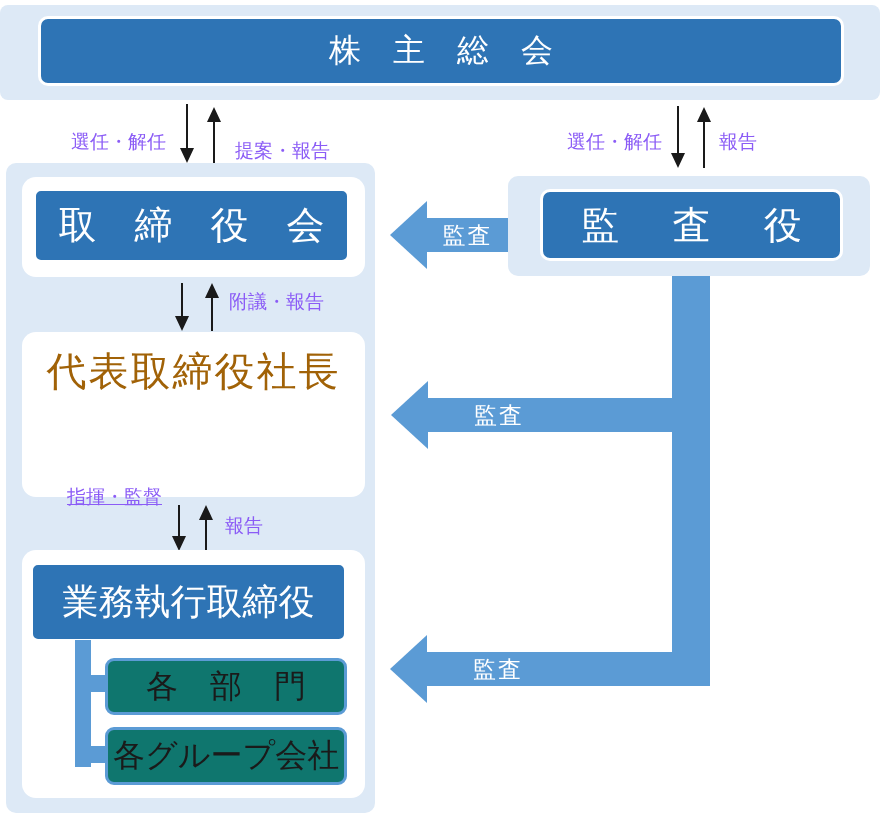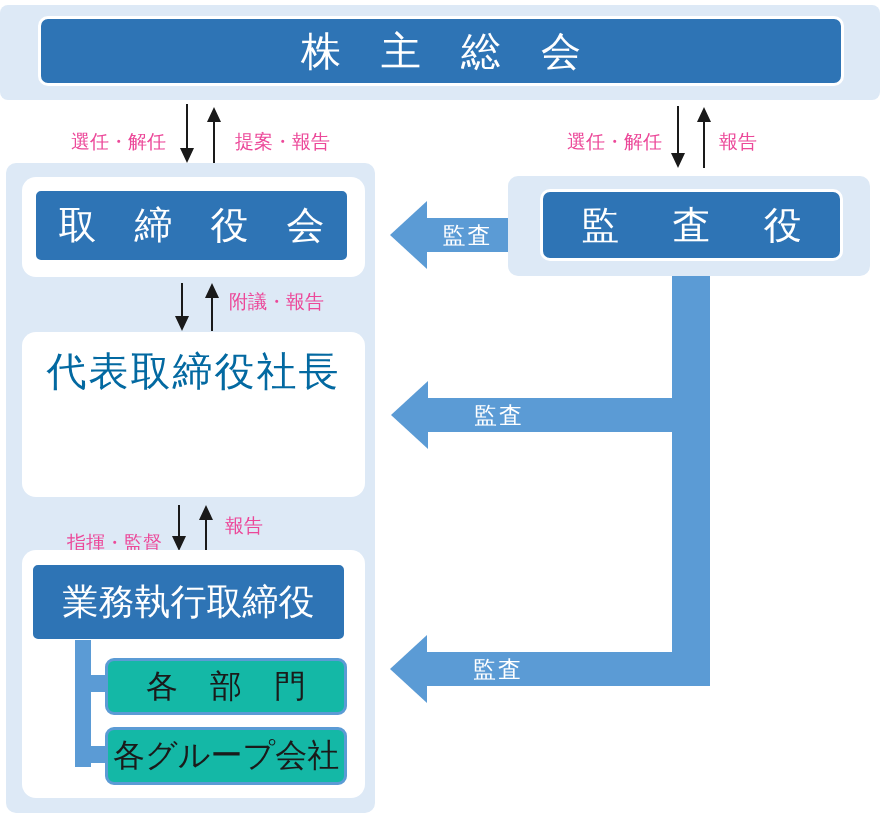--- a/index.html
+++ b/index.html
@@ -15,66 +15,66 @@
   .bluebox{
     position:absolute;background:#2e74b5;border:3px solid #ffffff;border-radius:10px;
     display:flex;align-items:center;justify-content:center;
     color:#ffffff;box-sizing:border-box;
   }
   .bluebox .t{white-space:nowrap;}
   .sp1{letter-spacing:1em;margin-right:-1em;}
   .sp14{letter-spacing:1.4em;margin-right:-1.4em;}
   
   .leafbox{
-    position:absolute;background:#14b8a6;border:3px solid #5b9bd5;border-radius:9px;
+    position:absolute;background:#0f766e;border:3px solid #5b9bd5;border-radius:9px;
     display:flex;align-items:center;justify-content:center;color:#1a1a1a;box-sizing:border-box;
   }
   
   .title-text{
-    position:absolute;color:#0369a1;font-size:40px;letter-spacing:2px;
+    position:absolute;color:#a16207;font-size:40px;letter-spacing:2px;
     white-space:nowrap;text-align:center;width:343px;left:22px;
   }
   
   .karrow{position:absolute;width:2px;background:#1a1a1a;}
   .karrow::after{content:"";position:absolute;left:-6px;width:0;height:0;
     border-left:7px solid transparent;border-right:7px solid transparent;}
   .karrow.down::after{bottom:-15px;border-top:15px solid #1a1a1a;}
   .karrow.up::after{top:-15px;border-bottom:15px solid #1a1a1a;}
   
-  .flabel{position:absolute;color:#ec4899;font-size:19px;line-height:26px;white-space:nowrap;}
+  .flabel{position:absolute;color:#8b5cf6;font-size:19px;line-height:26px;white-space:nowrap;}
   
   .block-arrow{position:absolute;}
   .block-arrow .head{position:absolute;left:0;top:0;width:0;height:0;
     border-top:34px solid transparent;border-bottom:34px solid transparent;
     border-right:37px solid #5b9bd5;}
   .block-arrow .body{position:absolute;left:37px;right:0;top:17px;height:34px;background:#5b9bd5;
     display:flex;align-items:center;color:#ffffff;font-size:23px;letter-spacing:2px;}
   .block-arrow .body.center{justify-content:center;}
   .block-arrow .body.offset{padding-left:46px;box-sizing:border-box;}
   
   .bar{position:absolute;background:#5b9bd5;}
 </style>
 </head>
 <body>
 
 <div class="stage">
 
   <div class="panel" style="left:0;top:5px;width:880px;height:95px;border-radius:8px;"></div>
-  <div class="bluebox" style="left:38px;top:16px;width:806px;height:70px;font-size:40px;">
+  <div class="bluebox" style="left:38px;top:16px;width:806px;height:70px;font-size:32px;">
     <span class="t sp1">株主総会</span>
   </div>
 
   <div class="panel" style="left:6px;top:163px;width:369px;height:650px;"></div>
 
   <div class="panel" style="left:508px;top:176px;width:362px;height:100px;"></div>
 
   <div class="karrow down" style="left:186px;top:104px;height:44px;"></div>
   <div class="karrow up" style="left:213px;top:122px;height:41px;"></div>
   <div class="flabel" style="left:71px;top:129px;">選任・解任</div>
-  <div class="flabel" style="left:235px;top:129px;text-align:right;">提案・報告</div>
+  <div class="flabel" style="left:235px;top:138px;text-align:right;">提案・報告</div>
 
   <div class="karrow down" style="left:677px;top:106px;height:47px;"></div>
   <div class="karrow up" style="left:703px;top:122px;height:46px;"></div>
   <div class="flabel" style="left:567px;top:129px;">選任・解任</div>
   <div class="flabel" style="left:719px;top:129px;">報告</div>
 
   <div class="wpanel" style="left:22px;top:177px;width:343px;height:100px;"></div>
   <div class="bluebox" style="left:540px;top:189px;width:303px;height:72px;font-size:38px;">
     <span class="t sp14">監査役</span>
   </div>
@@ -85,21 +85,21 @@
 
   <div class="karrow down" style="left:181px;top:283px;height:33px;"></div>
   <div class="karrow up" style="left:211px;top:298px;height:33px;"></div>
   <div class="flabel" style="left:229px;top:289px;">附議・報告</div>
 
   <div class="wpanel" style="left:22px;top:332px;width:343px;height:165px;"></div>
   <div class="title-text" style="top:344px;">代表取締役社長</div>
 
   <div class="karrow down" style="left:178px;top:505px;height:31px;"></div>
   <div class="karrow up" style="left:205px;top:520px;height:31px;"></div>
-  <div class="flabel" style="left:67px;top:530px;text-decoration:underline;">指揮・監督</div>
+  <div class="flabel" style="left:67px;top:484px;text-decoration:underline;">指揮・監督</div>
   <div class="flabel" style="left:225px;top:513px;">報告</div>
 
   <div class="wpanel" style="left:22px;top:550px;width:343px;height:248px;"></div>
   <div class="bluebox" style="left:30px;top:562px;width:317px;height:80px;font-size:36px;border-radius:8px;">
     <span class="t">業務執行取締役</span>
   </div>
 
   <div class="bar" style="left:75px;top:640px;width:16px;height:127px;"></div>
   <div class="bar" style="left:75px;top:675px;width:30px;height:17px;"></div>
   <div class="bar" style="left:75px;top:746px;width:30px;height:17px;"></div>

